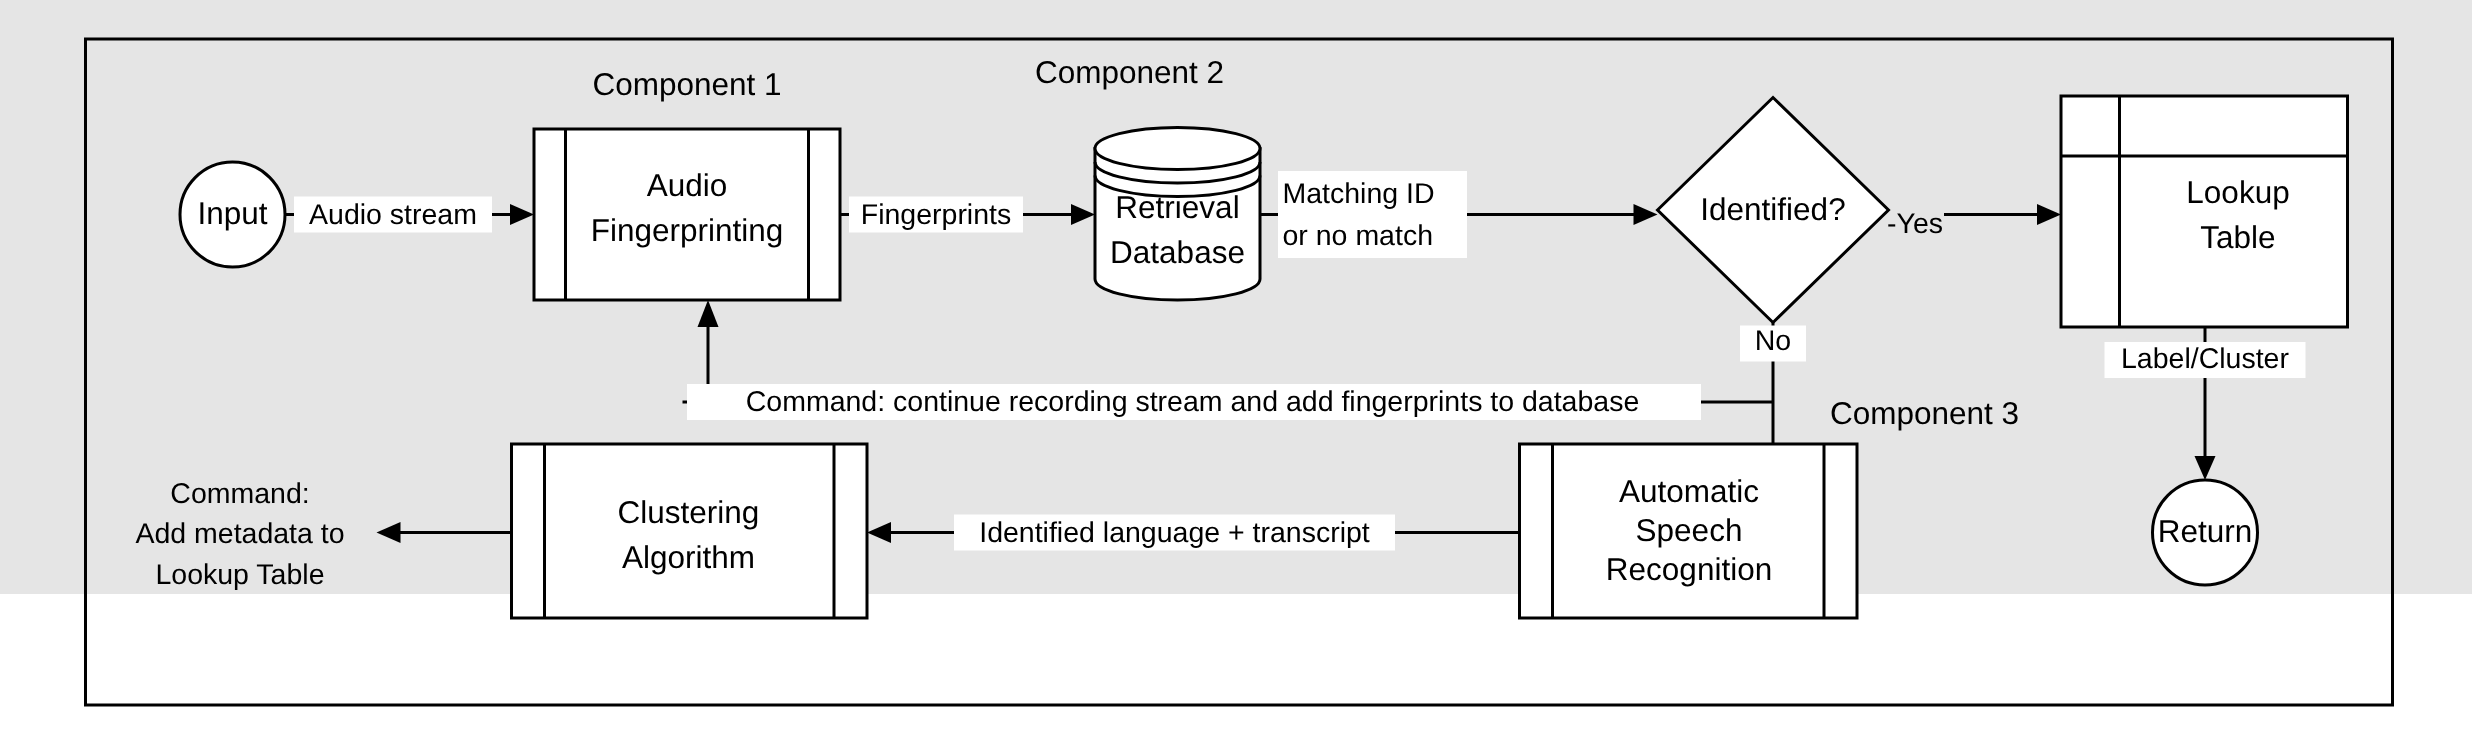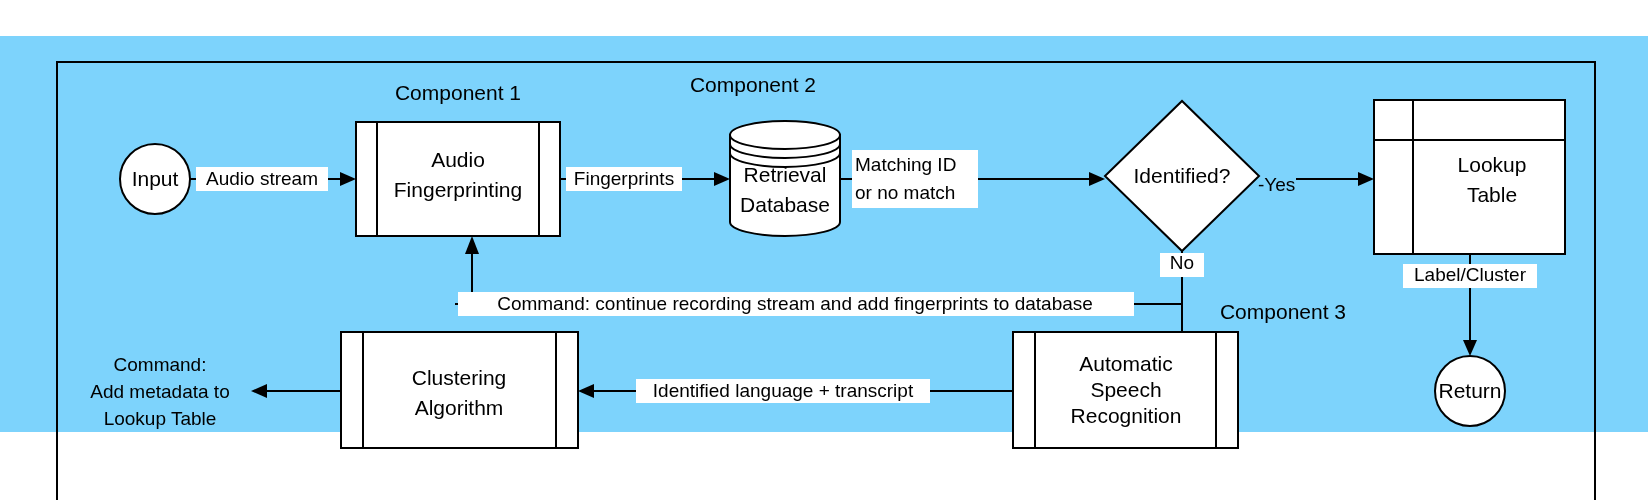--- a/index.html
+++ b/index.html
@@ -10,22 +10,21 @@
   body {
     width: 1648px;
     height: 500px;
     overflow: hidden;
     font-family: "Liberation Sans", sans-serif;
   }
   #diagram-root {
     position: relative;
     width: 1648px;
     height: 396px;
-    background: #7dd3fc;
-    margin-top: 36px;
+    background: #e5e5e5;
   }
   svg#flowchart {
     position: absolute;
     top: 0;
     left: 0;
     width: 1648px;
     height: 500px;
     display: block;
   }
   .shape-stroke {

